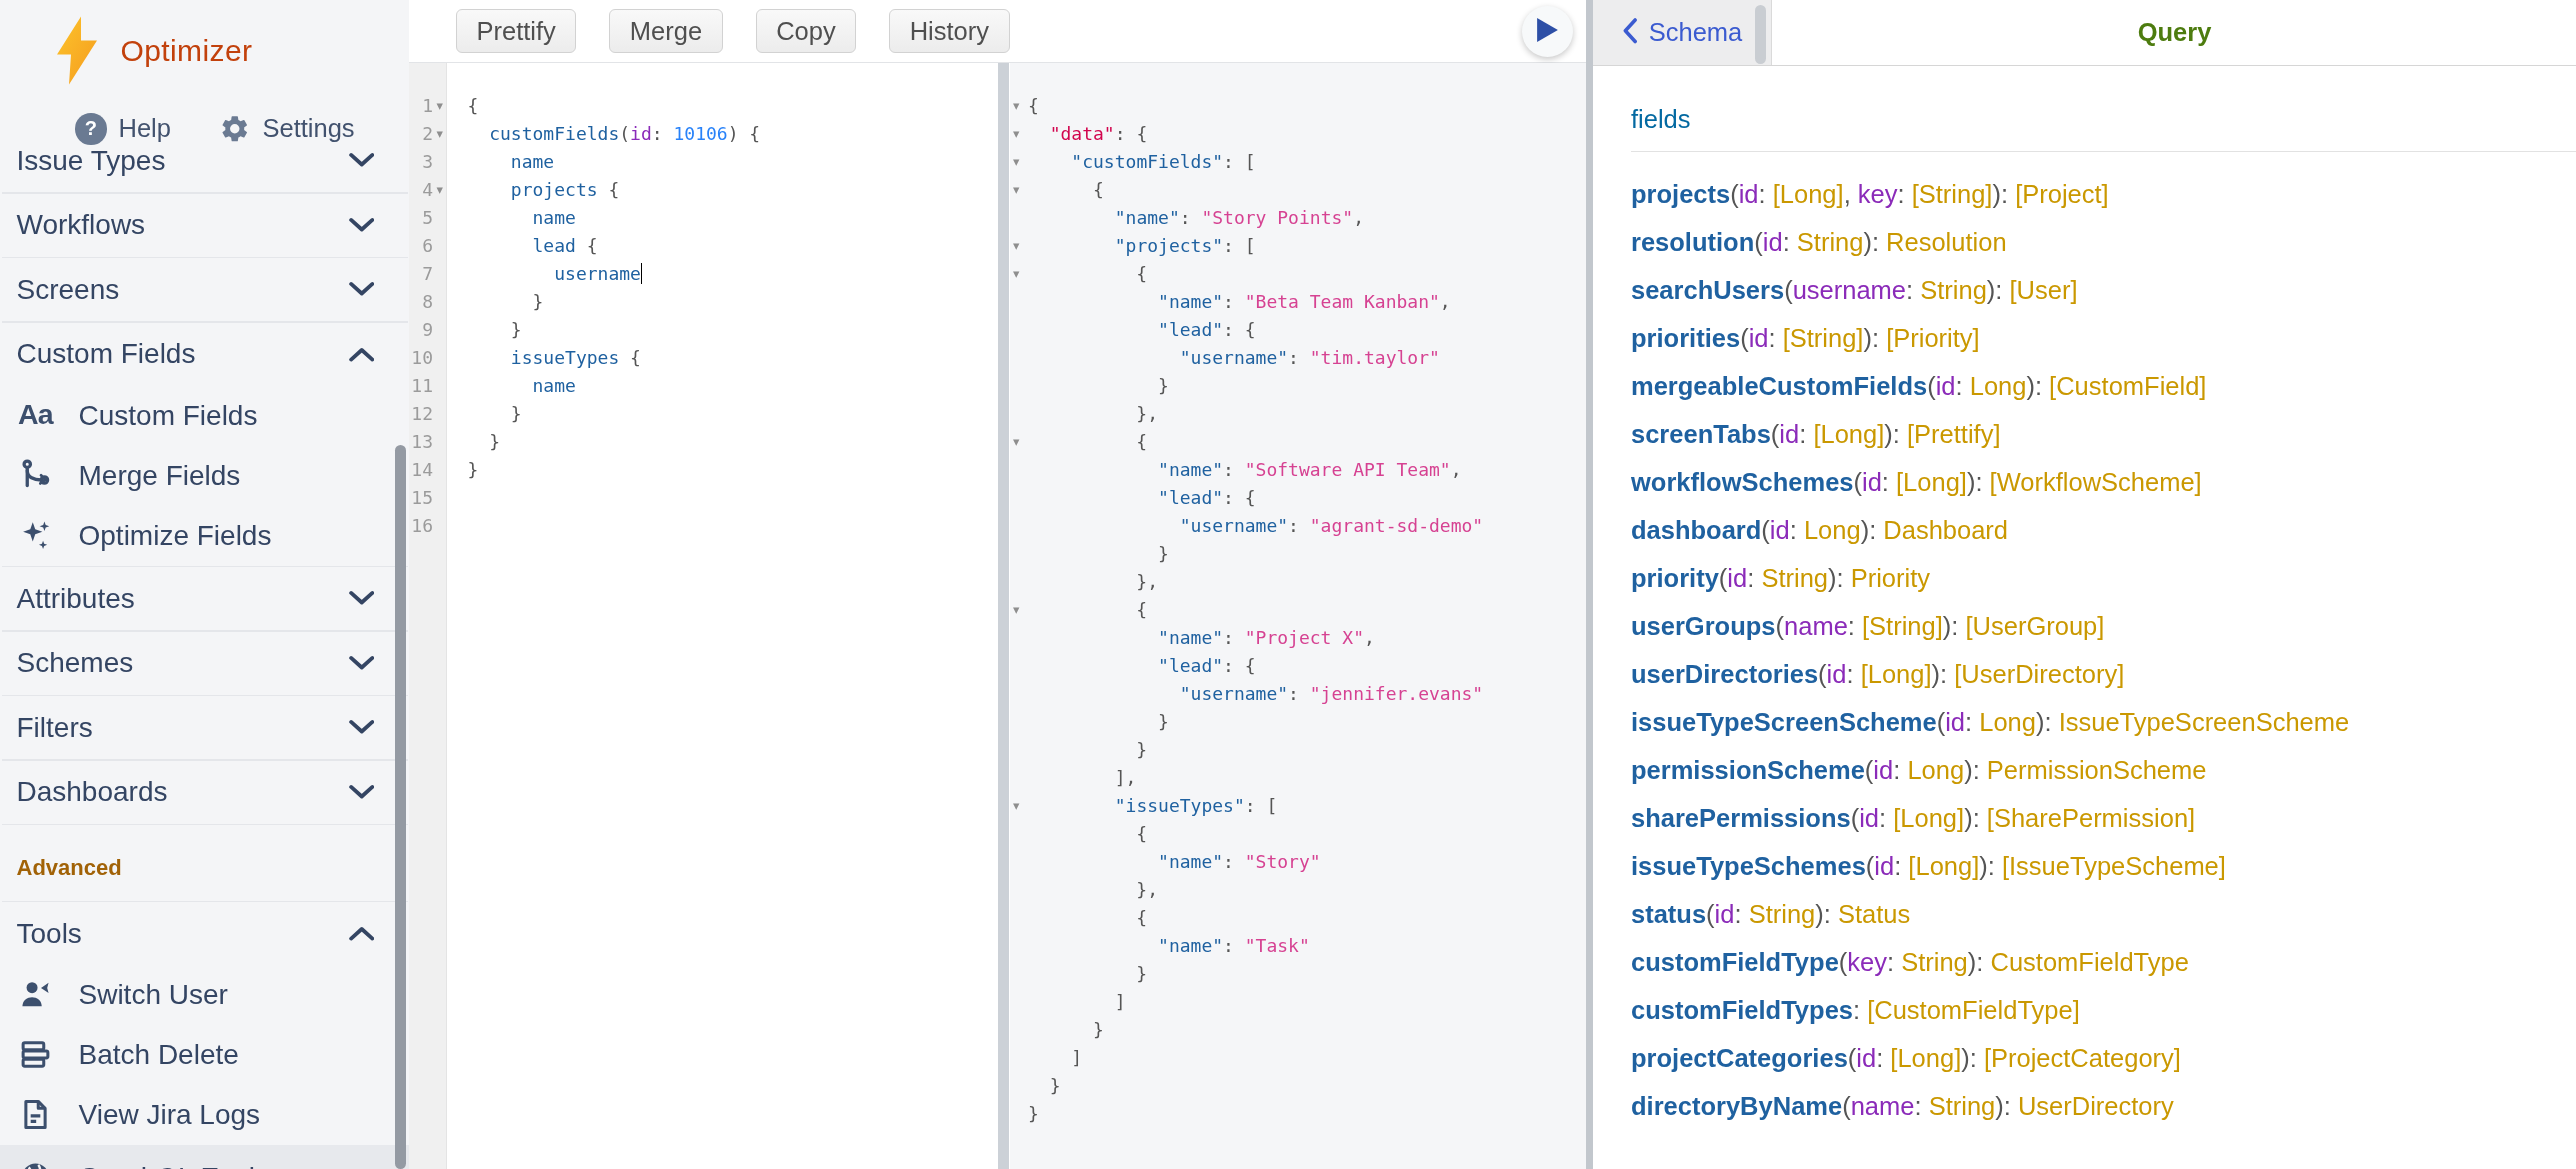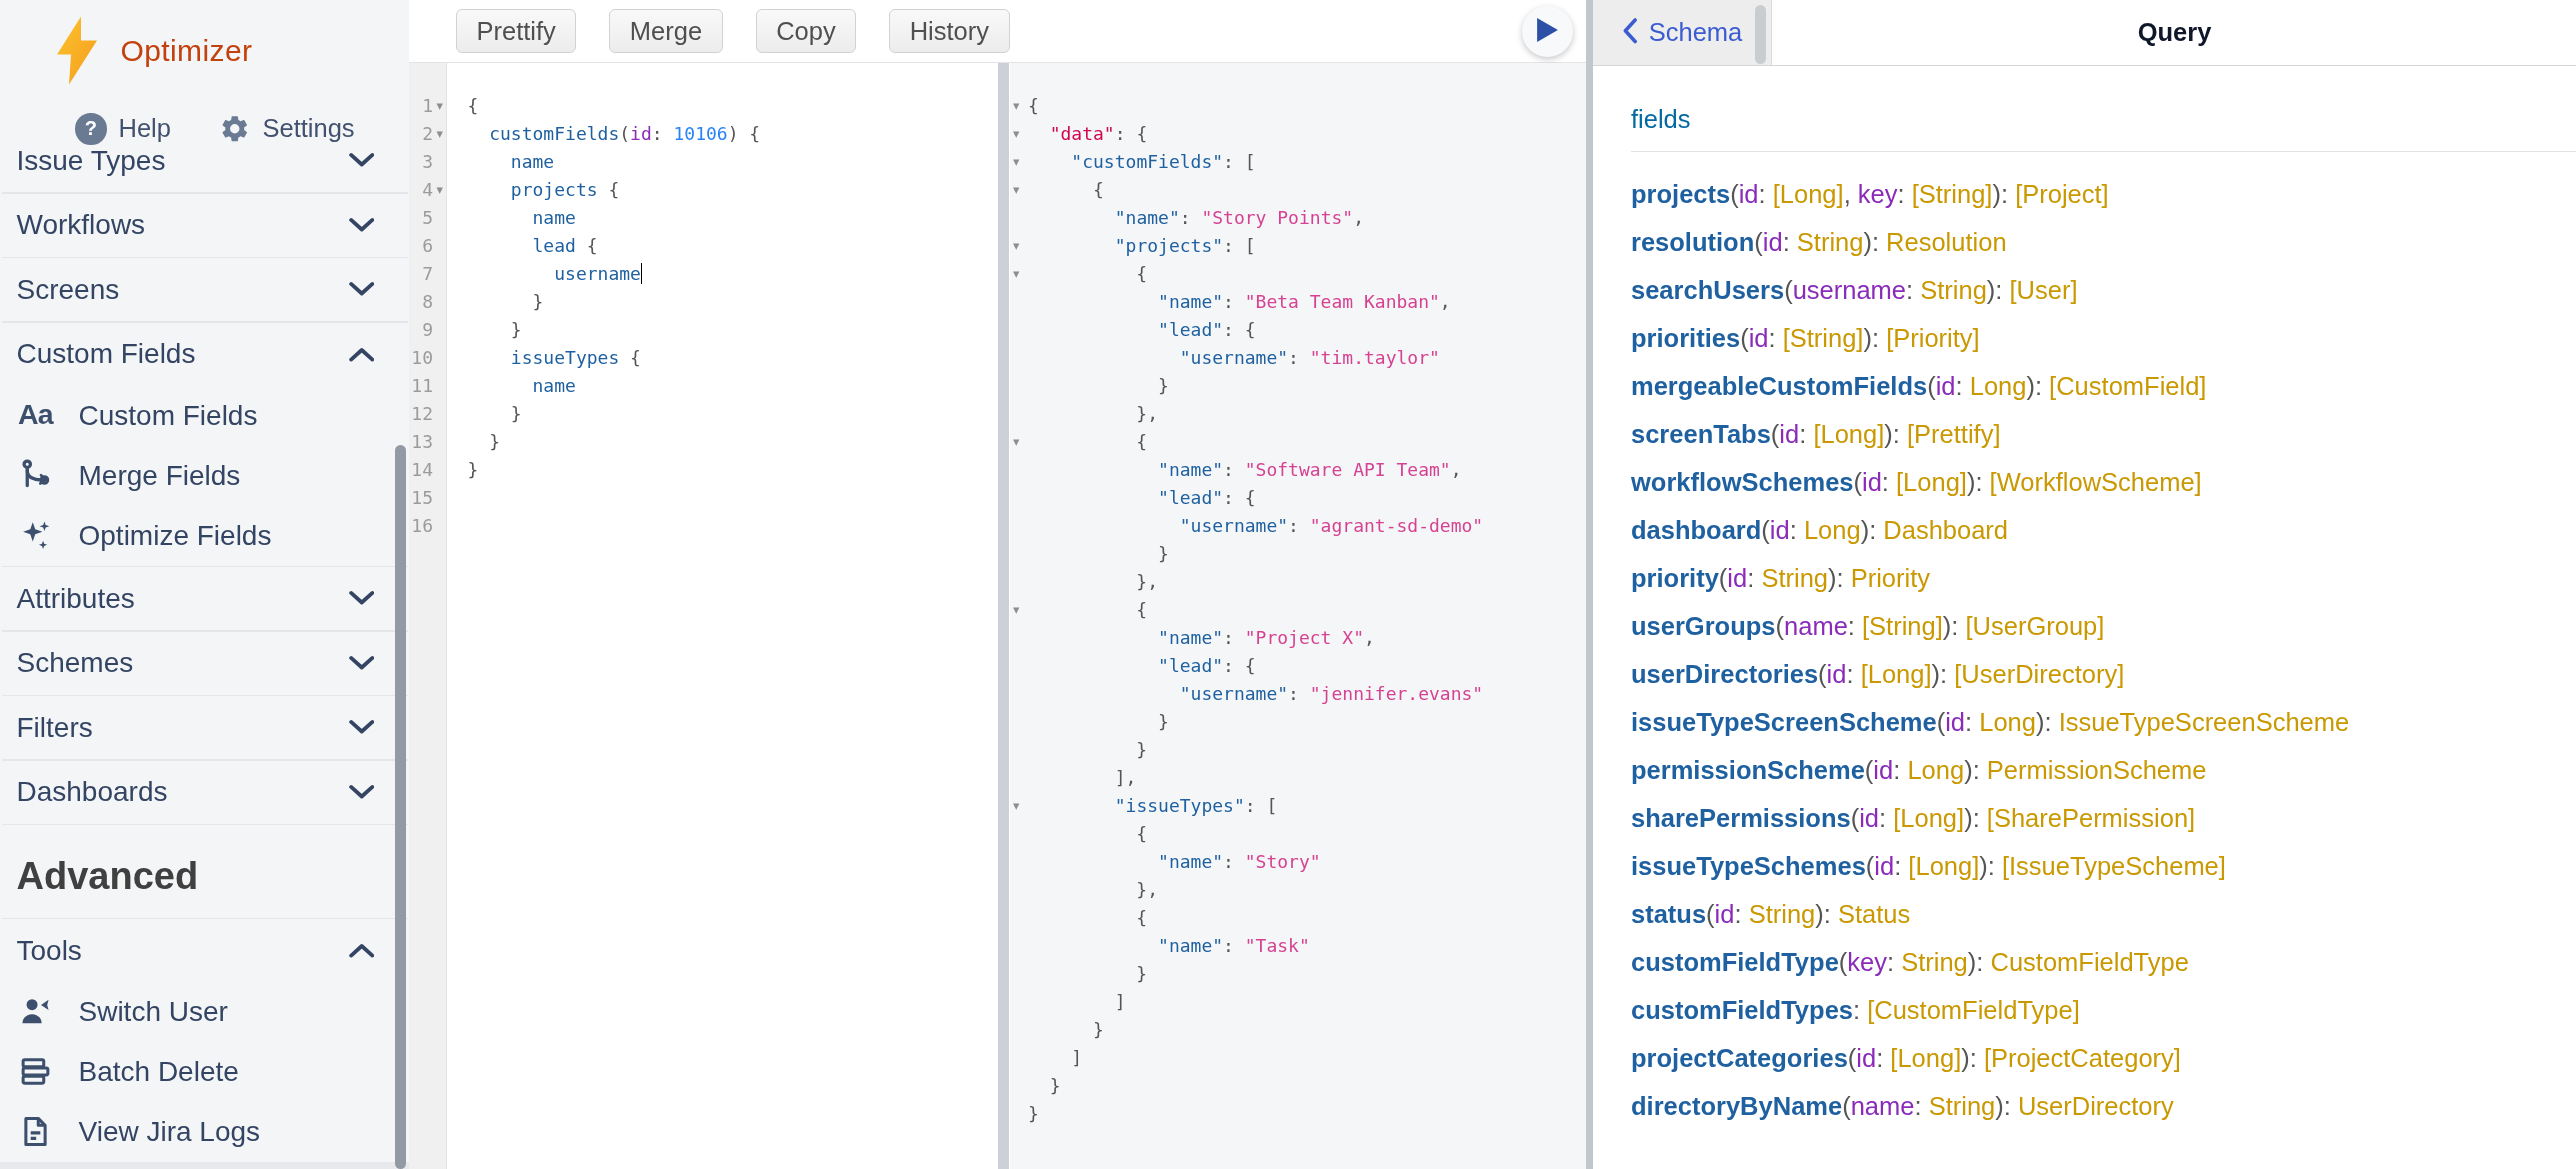--- a/index.html
+++ b/index.html
@@ -17,21 +17,21 @@
   .q-item + .q-item{margin-left:48px;}
   .q-label{font-size:25.5px;color:#42526e;}
   .help-badge{width:31.5px;height:31.5px;border-radius:50%;background:#6a7a92;color:#fff;
               font-size:20px;font-weight:bold;display:flex;align-items:center;justify-content:center;}
   .gear-icon svg{width:31.5px;height:31.5px;display:block;}
   .nav{position:absolute;top:129px;left:0;right:0;}
   .nav-item{height:63px;display:flex;align-items:center;padding:0 35px 0 16.5px;cursor:pointer;}
   .nav-sub{height:60px;display:flex;align-items:center;padding:0 35px 0 18px;cursor:pointer;}
   .nav-sub.active{background:#e7e9ed;height:65px;}
   .nav-label{font-size:28px;color:#344563;}
-  .nav-heading{font-size:38px;font-weight:bold;color:#404040;padding:30px 0 19.5px 16.5px;}
+  .nav-heading{font-size:22px;font-weight:bold;color:#a16207;padding:30px 0 19.5px 16.5px;}
   .nav-divider{height:1.5px;background:#e4e6ea;margin:0 1.5px;}
   .chev{margin-left:auto;display:flex;}
   .chev svg{width:25.5px;height:16.5px;}
   .sub-icon{width:35px;height:35px;margin-right:25.5px;display:flex;align-items:flex-start;justify-content:center;flex:0 0 auto;}
   .sub-icon svg{width:33px;height:33px;display:block;}
   .aa{font-size:28.5px;font-weight:bold;color:#3c4f6d;letter-spacing:-0.8px;}
   .side-scroll{position:absolute;left:395px;top:445px;width:11.3px;height:724px;background:#949aa3;border-radius:6px;}
 
   
   .toolbar{position:absolute;left:409px;top:0;width:1177px;height:63px;background:#fff;
@@ -66,21 +66,21 @@
   
   .splitter2{position:absolute;left:1586px;top:0;width:6.8px;height:1169px;background:#c2c7cd;}
   .docs{position:absolute;left:1593px;top:0;width:1052px;height:1169px;background:#fff;}
   .doc-header{position:relative;height:66px;border-bottom:1.5px solid #d6d6d6;box-sizing:border-box;background:#fff;}
   .doc-back{position:absolute;left:0;top:0;width:179px;height:65px;background:#ededee;border-right:1.5px solid #dadada;
             display:flex;align-items:center;justify-content:center;gap:10.5px;cursor:pointer;box-sizing:border-box;}
   .doc-back svg{width:16.5px;height:25.5px;}
   .doc-back-label{font-size:25.5px;color:#3b5bd0;}
   .doc-back-pill{position:absolute;left:162px;top:4.5px;width:11.3px;height:59px;border-radius:6px;background:#c9cdd2;}
   .doc-title{position:absolute;left:179px;right:68px;top:0;height:65px;display:flex;align-items:center;justify-content:center;
-             font-size:25.5px;font-weight:bold;color:#0f172a;}
+             font-size:25.5px;font-weight:bold;color:#4d7c0f;}
   .doc-close{position:absolute;right:9px;top:9px;width:47px;height:48px;background:#ebebeb;border:none;border-radius:3.8px;
              font-size:28.5px;font-weight:300;color:#3a3a3a;cursor:pointer;display:flex;align-items:center;justify-content:center;
              font-family:"DejaVu Sans",sans-serif;}
   .docs-body{padding:39px 16.5px 0 38px;}
   .fields-title{font-size:25.5px;font-weight:500;color:#0369a1;}
   .fields-rule{height:1.5px;background:#e2e2e2;margin-top:16.5px;}
   .doc-fields{margin-top:18px;}
   .doc-field{height:48px;line-height:48px;font-size:25.5px;white-space:nowrap;cursor:pointer;}
   .df-name{color:#1F61A0;font-weight:bold;}
   .df-arg{color:#8B2BB9;}

